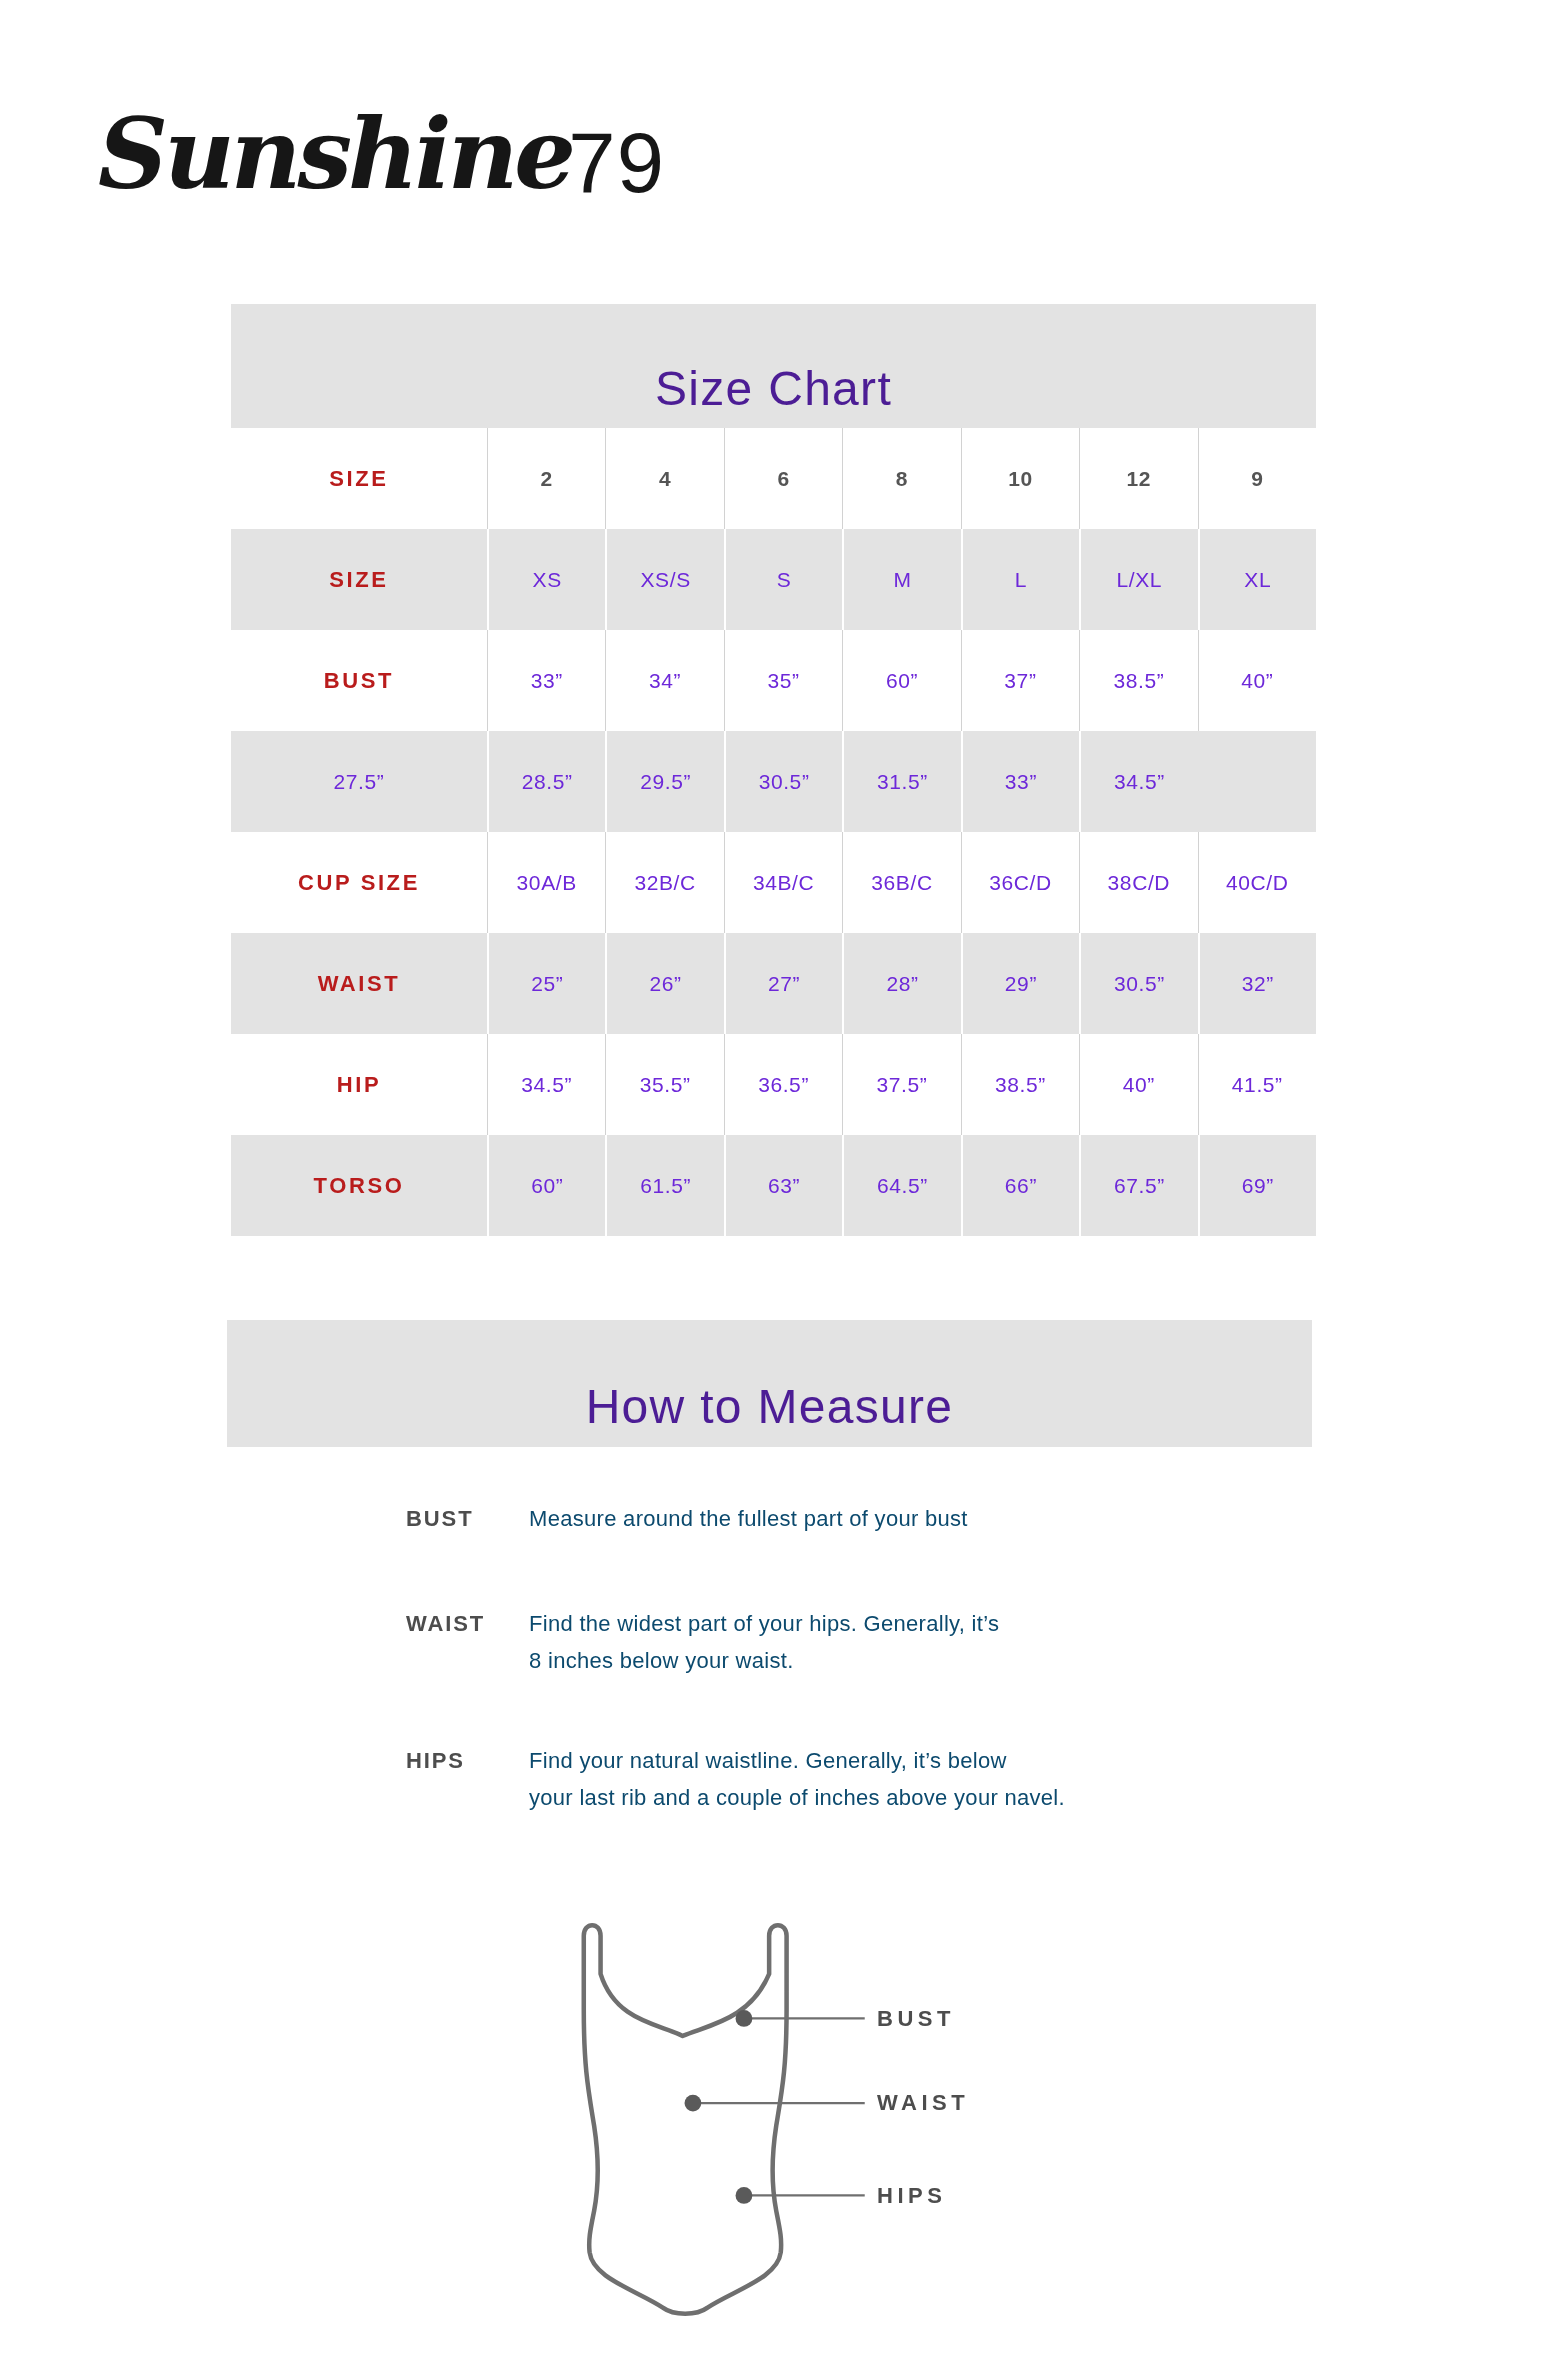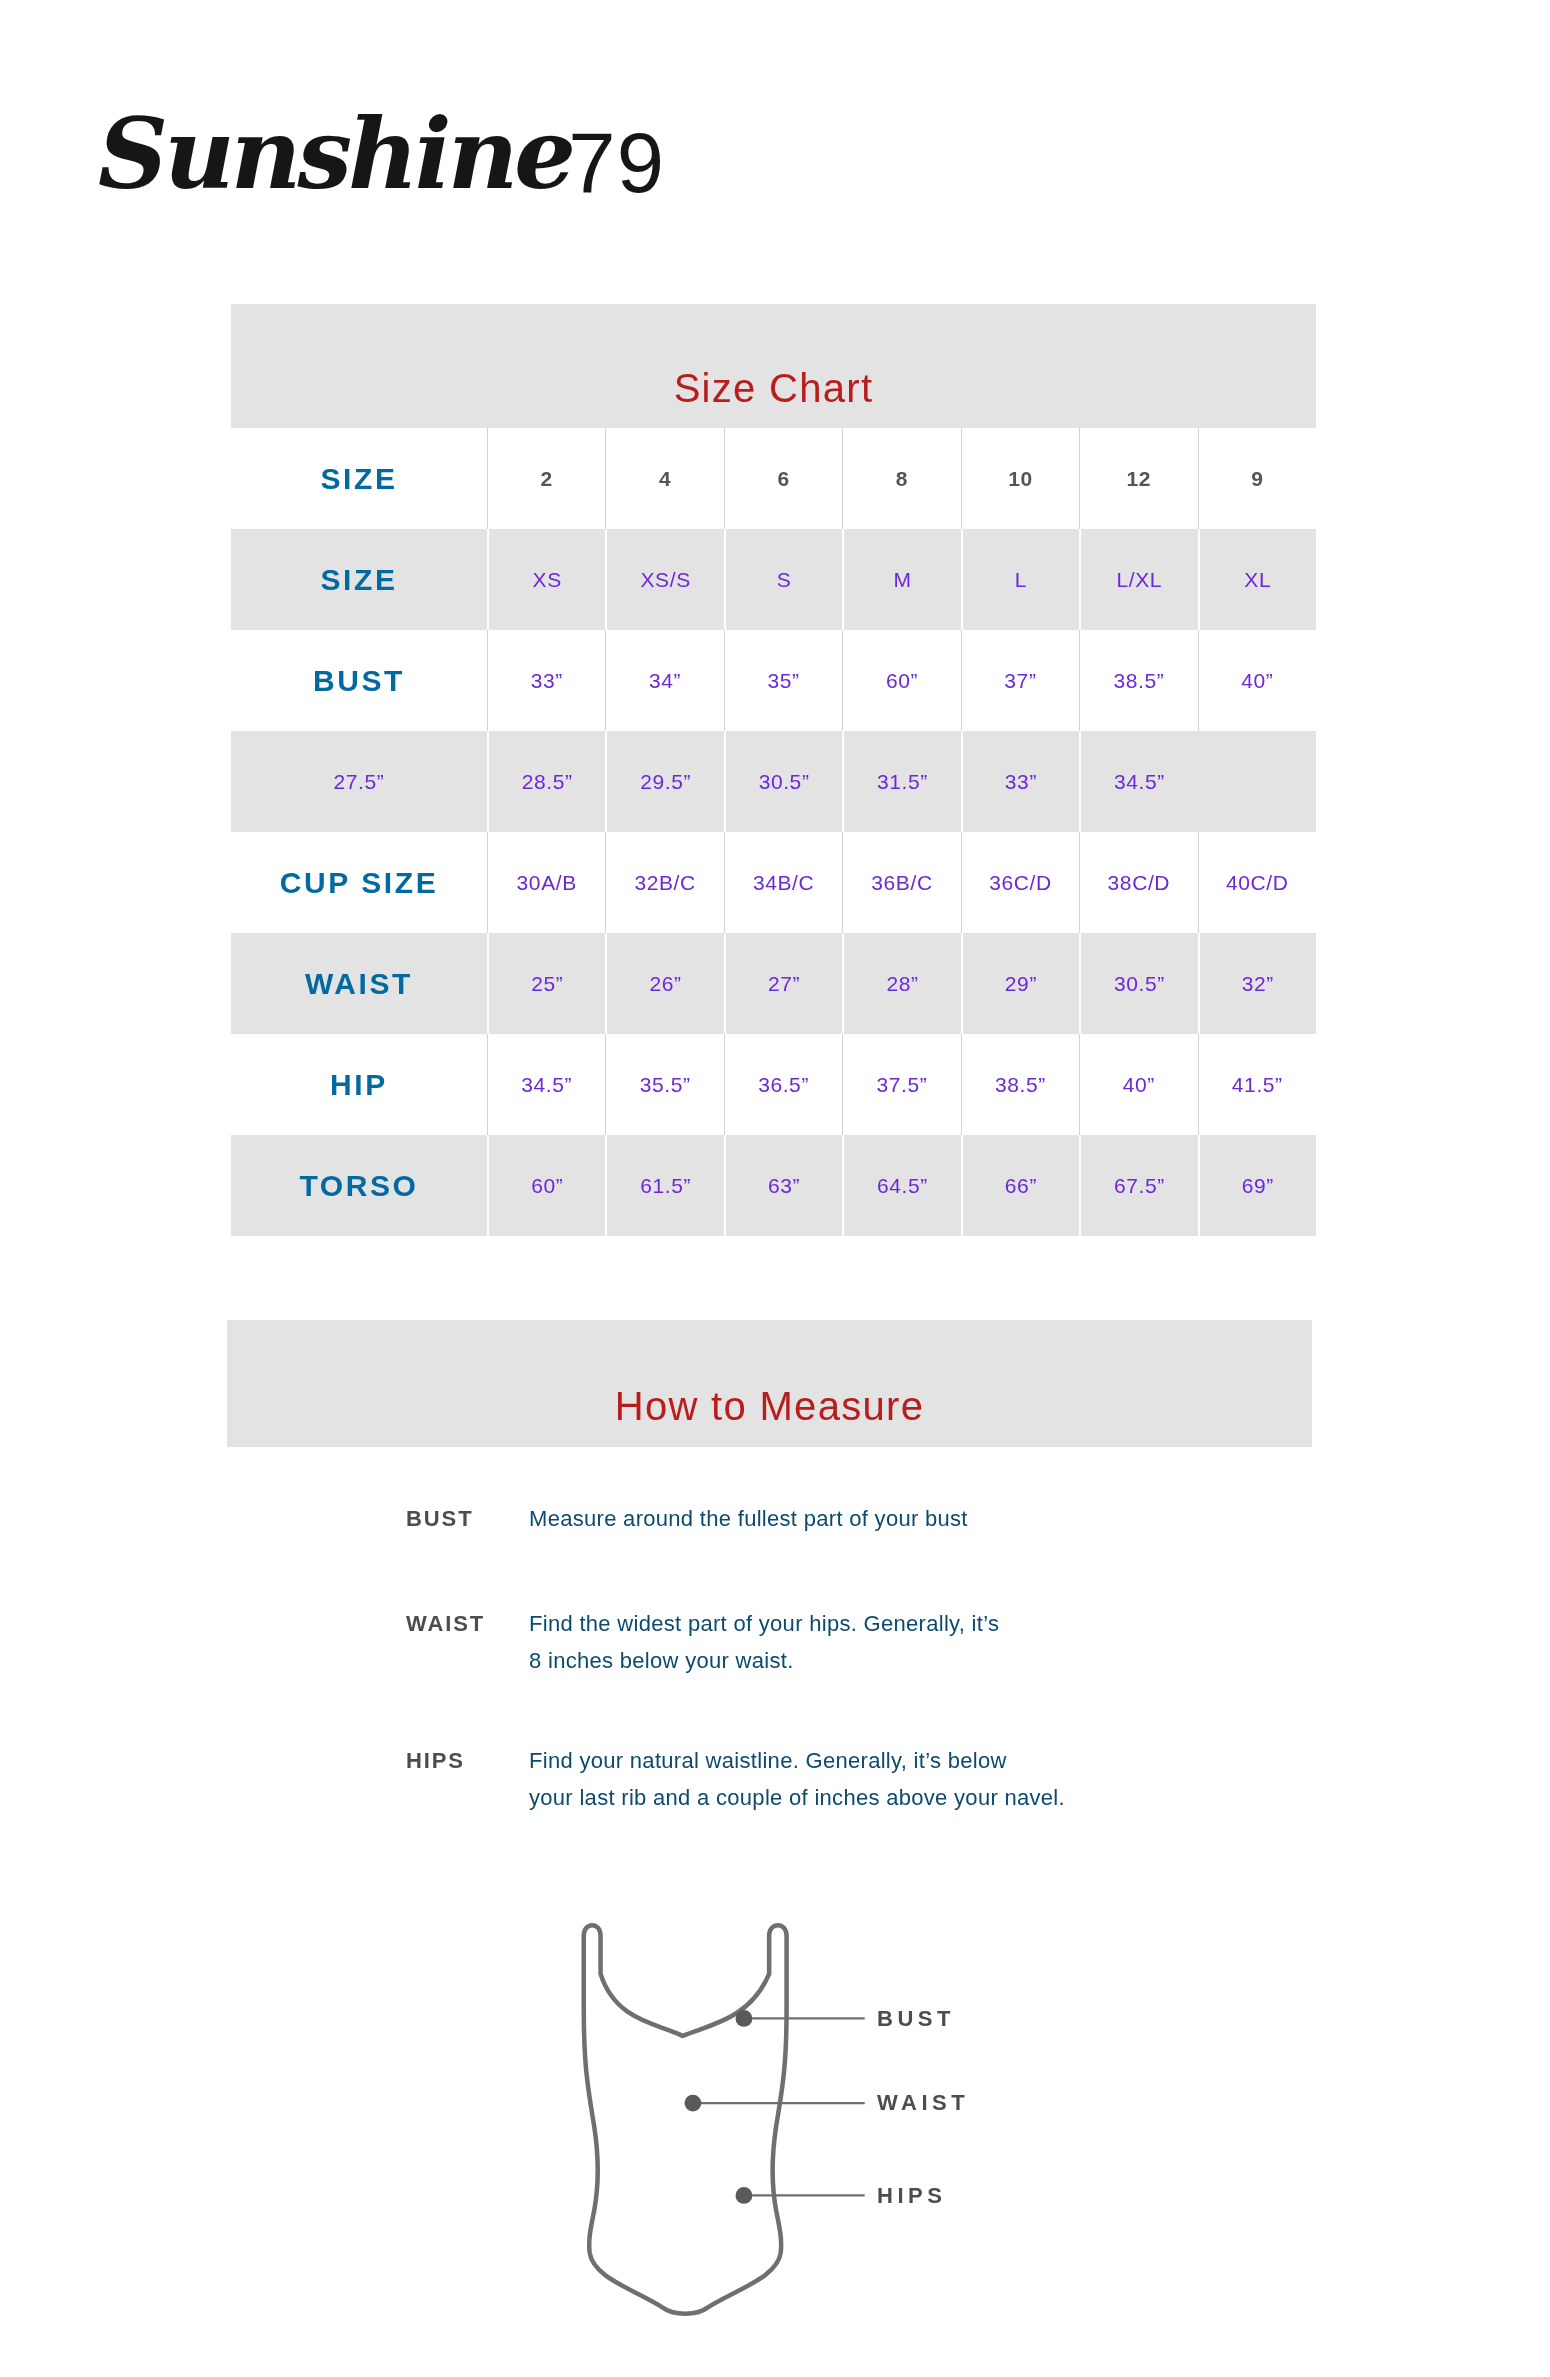--- a/index.html
+++ b/index.html
@@ -11,28 +11,28 @@
   .logo { position:absolute; left:98px; top:97px; white-space:nowrap; color:#161616; }
   .logo-script { font-family:"DejaVu Serif","Liberation Serif",serif; font-style:italic;
                  font-weight:600; font-size:97px; letter-spacing:-3.9px; }
   .logo-num { font-family:"Liberation Sans",sans-serif; font-weight:400; font-size:85px;
               letter-spacing:1.3px; position:relative; top:3.9px; margin-left:-3.9px; }
 
   
   .size-table { position:absolute; left:231px; top:304px; width:1085px; }
   .band { background:#e3e3e3; display:flex; align-items:center; justify-content:center; }
   .title-band { height:124px; }
-  .band-title { font-size:40px; font-weight:400; color:#b91c1c; letter-spacing:1.3px;margin-top:45px; }
+  .band-title { font-size:48px; font-weight:400; color:#4c1d95; letter-spacing:1.3px;margin-top:45px; }
   .trow { display:grid; grid-template-columns:256px repeat(7,1fr); height:101px; }
   .trow.gray { background:#e3e3e3; }
   .trow.white { background:#ffffff; }
   .cell { display:flex; align-items:center; justify-content:center; }
   .trow.white .cell + .cell { border-left:1.3px solid #d2d2d2; }
   .trow.gray  .cell + .cell { border-left:2.6px solid #ffffff; }
-  .cell.label { font-size:30px; font-weight:700; letter-spacing:2.6px; color:#0369a1; }
+  .cell.label { font-size:22px; font-weight:700; letter-spacing:2.6px; color:#b91c1c; }
   .cell.value { font-size:21px; font-weight:400; letter-spacing:0.6px; color:#6d28d9; }
   .trow.bold-values .cell.value { font-weight:700; color:#555555; }
 
   
   .how-band { position:absolute; left:227px; top:1320px; width:1085px; height:127px; }
   .measure-item { position:absolute; left:406px; display:flex; align-items:flex-start; }
   .mi-label { width:123px; flex:none; font-size:22px; font-weight:700; letter-spacing:1.9px;
               color:#4d4d4d; line-height:37px; }
   .mi-desc { font-size:22px; font-weight:400; color:#0c4a6e; line-height:37px;
              letter-spacing:0.3px; white-space:pre-line; width:775px; }

